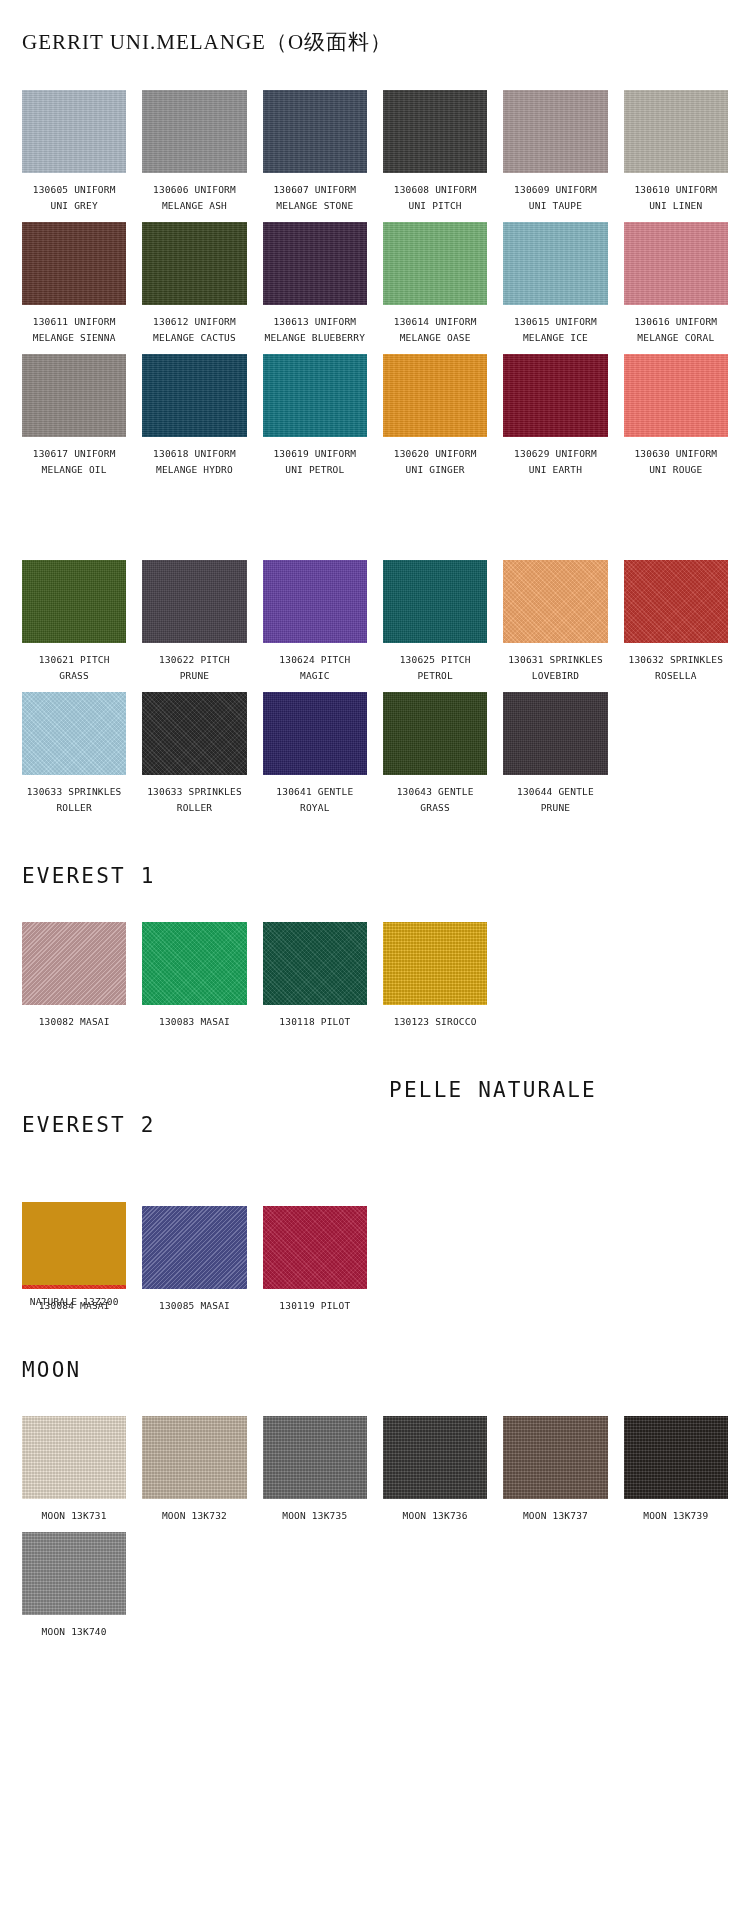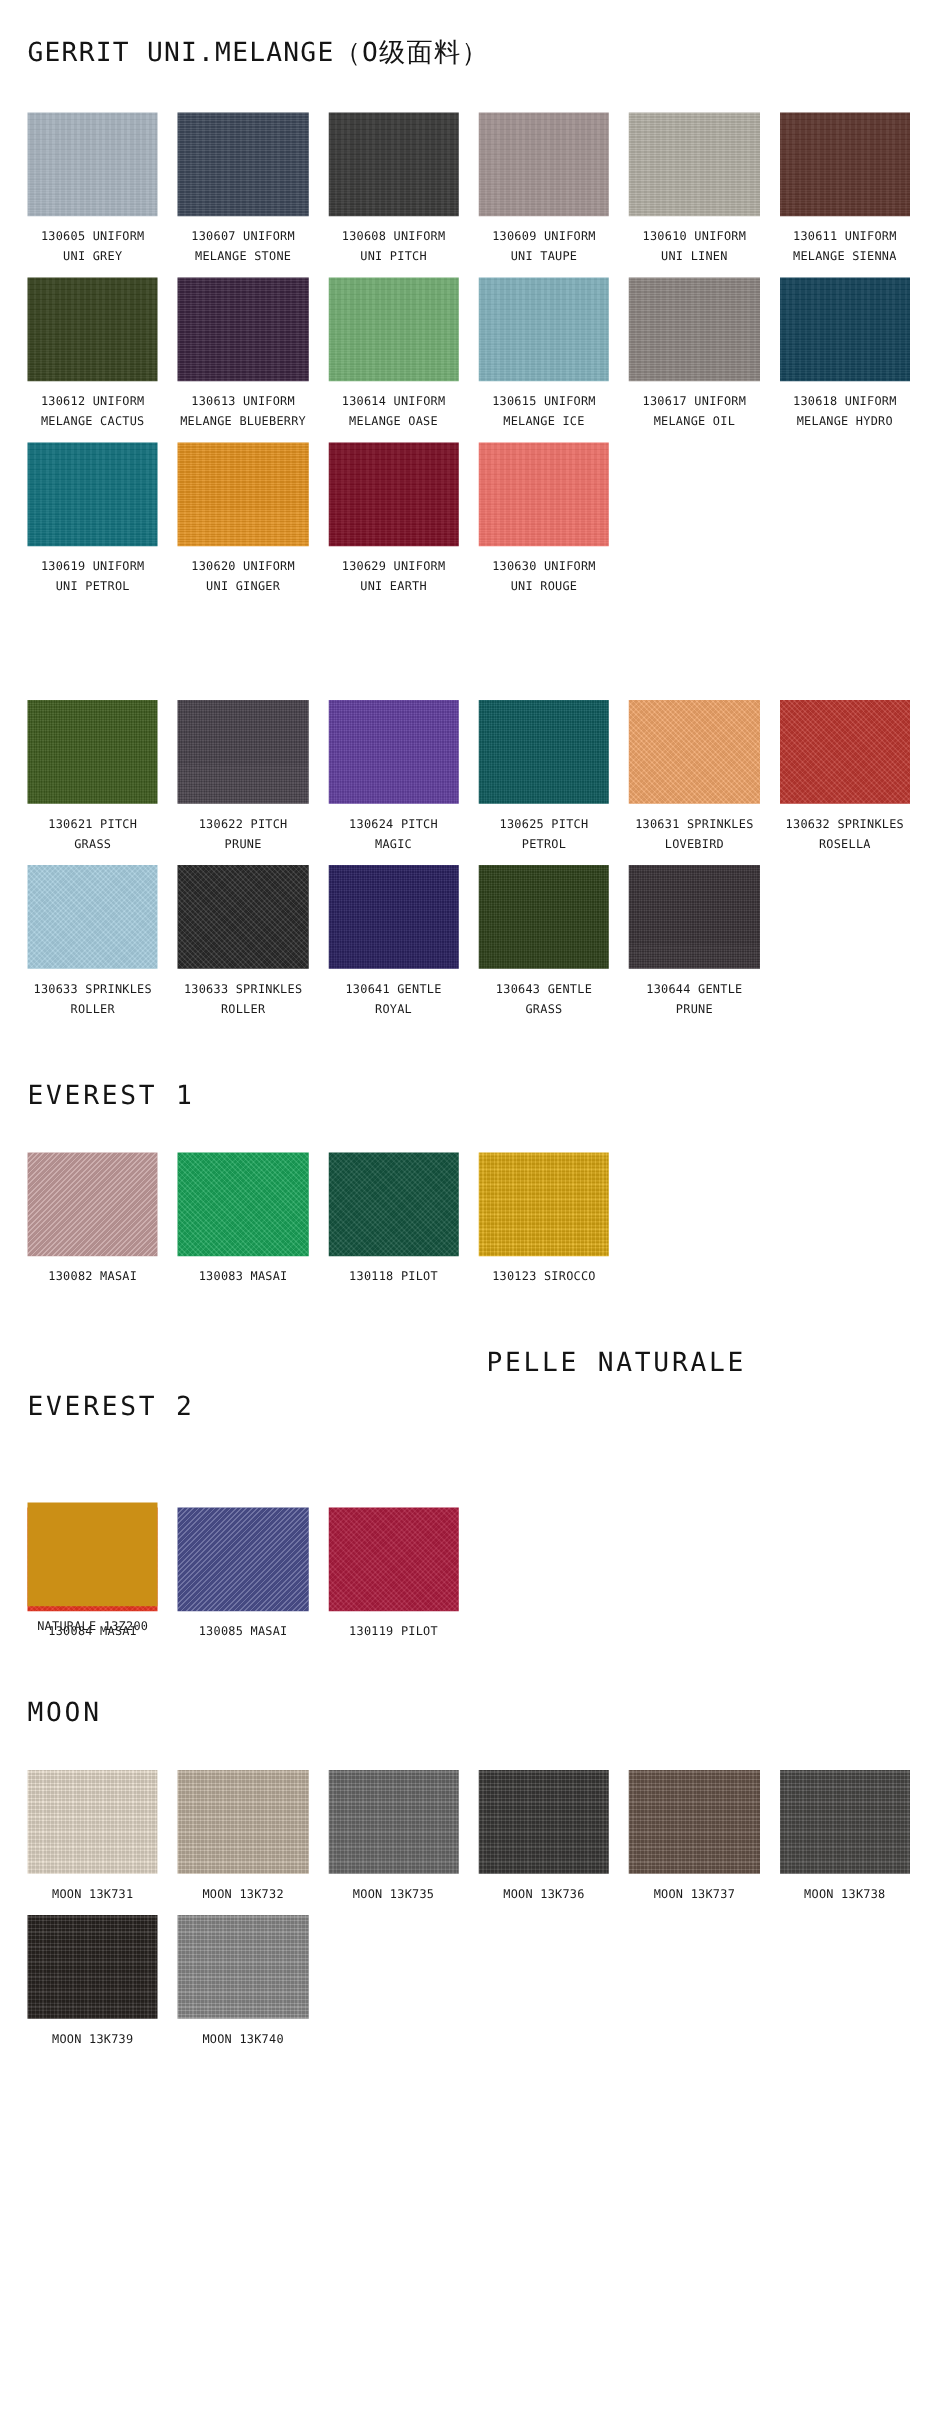--- a/index.html
+++ b/index.html
@@ -33,20 +33,21 @@
   .section-title {
     font-family: "DejaVu Sans Mono", "Liberation Mono", monospace;
     font-size: 21px;
     letter-spacing: 2.2px;
     font-weight: 400;
     color: #141414;
     white-space: nowrap;
   }
   .section-title.cjk {
     letter-spacing: 1.0px;
+    font-family: Liberation Serif, serif;
   }
   .spacer-top { height: 28px; }
   .title-gap   { height: 34px; }
   .section-gap { height: 48px; }
 
   
   .grid {
     display: grid;
     grid-template-columns: repeat(6, 1fr);
     column-gap: 16px;
@@ -139,20 +140,24 @@
     <div class="section-head-row">
       <div class="section-title cjk">GERRIT UNI.MELANGE（O级面料）</div>
     </div>
     <div class="title-gap"></div>
     <div class="grid" id="grid-0">
         <div class="cell">
           <div class="swatch tex-melange" style="background: rgb(169, 181, 192);"></div>
           <div class="caption"><span>130605 UNIFORM</span><span class="l2">UNI GREY</span></div>
         </div>
         <div class="cell">
+          <div class="swatch tex-melange" style="background: rgb(141, 141, 142);"></div>
+          <div class="caption"><span>130606 UNIFORM</span><span class="l2">MELANGE ASH</span></div>
+        </div>
+        <div class="cell">
           <div class="swatch tex-melange" style="background: rgb(61, 72, 89);"></div>
           <div class="caption"><span>130607 UNIFORM</span><span class="l2">MELANGE STONE</span></div>
         </div>
         <div class="cell">
           <div class="swatch tex-melange" style="background: rgb(57, 57, 56);"></div>
           <div class="caption"><span>130608 UNIFORM</span><span class="l2">UNI PITCH</span></div>
         </div>
         <div class="cell">
           <div class="swatch tex-melange" style="background: rgb(163, 148, 147);"></div>
           <div class="caption"><span>130609 UNIFORM</span><span class="l2">UNI TAUPE</span></div>
@@ -173,20 +178,24 @@
           <div class="swatch tex-melange" style="background: rgb(59, 37, 64);"></div>
           <div class="caption"><span>130613 UNIFORM</span><span class="l2">MELANGE BLUEBERRY</span></div>
         </div>
         <div class="cell">
           <div class="swatch tex-melange" style="background: rgb(114, 173, 114);"></div>
           <div class="caption"><span>130614 UNIFORM</span><span class="l2">MELANGE OASE</span></div>
         </div>
         <div class="cell">
           <div class="swatch tex-melange" style="background: rgb(130, 178, 189);"></div>
           <div class="caption"><span>130615 UNIFORM</span><span class="l2">MELANGE ICE</span></div>
+        </div>
+        <div class="cell">
+          <div class="swatch tex-melange" style="background: rgb(209, 129, 139);"></div>
+          <div class="caption"><span>130616 UNIFORM</span><span class="l2">MELANGE CORAL</span></div>
         </div>
         <div class="cell">
           <div class="swatch tex-melange" style="background: rgb(139, 132, 128);"></div>
           <div class="caption"><span>130617 UNIFORM</span><span class="l2">MELANGE OIL</span></div>
         </div>
         <div class="cell">
           <div class="swatch tex-melange" style="background: rgb(18, 66, 88);"></div>
           <div class="caption"><span>130618 UNIFORM</span><span class="l2">MELANGE HYDRO</span></div>
         </div>
         <div class="cell">
@@ -349,24 +358,20 @@
         </div>
         <div class="cell">
           <div class="swatch tex-coarse" style="background: rgb(59, 58, 56);"></div>
           <div class="caption"><span>MOON 13K736</span></div>
         </div>
         <div class="cell">
           <div class="swatch tex-coarse" style="background: rgb(106, 87, 76);"></div>
           <div class="caption"><span>MOON 13K737</span></div>
         </div>
         <div class="cell">
-          <div class="swatch tex-coarse" style="background: rgb(75, 74, 72);"></div>
-          <div class="caption"><span>MOON 13K738</span></div>
-        </div>
-        <div class="cell">
           <div class="swatch tex-coarse" style="background: rgb(42, 37, 34);"></div>
           <div class="caption"><span>MOON 13K739</span></div>
         </div>
         <div class="cell">
           <div class="swatch tex-coarse" style="background: rgb(142, 142, 142);"></div>
           <div class="caption"><span>MOON 13K740</span></div>
         </div>
       </div>
   </div>
 

